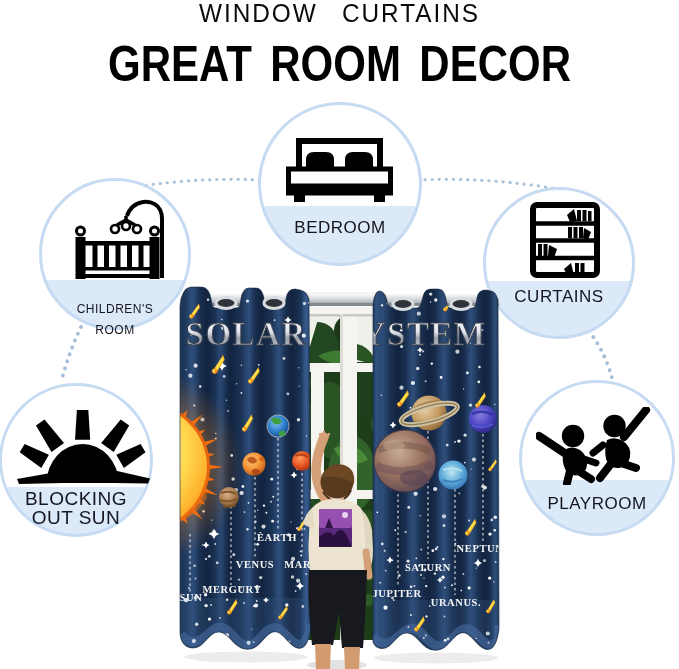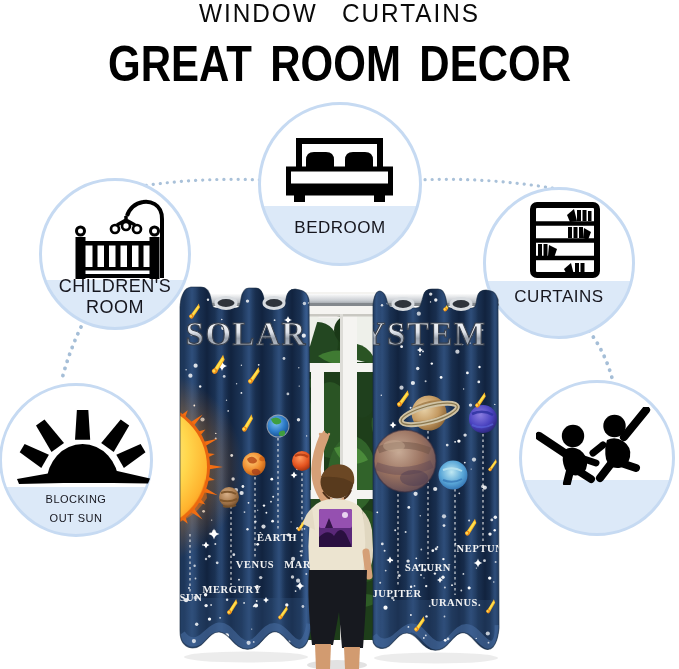--- a/index.html
+++ b/index.html
@@ -57,21 +57,21 @@
 <rect x="9" y="70" width="67" height="3.5" fill="#000"></rect>
 <rect x="9" y="77" width="67" height="4" fill="#000"></rect>
 <g fill="#000">
 <rect x="17.5" y="48" width="5" height="22"></rect>
 <rect x="29" y="48" width="5" height="22"></rect>
 <rect x="40.5" y="48" width="5" height="22"></rect>
 <rect x="52" y="48" width="5" height="22"></rect>
 <rect x="63.5" y="48" width="5" height="22"></rect>
 </g>
 </svg>
-<div class="clab" style="top:95px;font-size:18px;line-height:21px">CHILDREN'S<br>ROOM</div>
+<div class="clab" style="top:118px;font-size:12px;line-height:21px">CHILDREN'S<br>ROOM</div>
 </div>
 
 <div class="circ" style="left:483px;top:187px;width:152px;height:152px;background:linear-gradient(#ffffff 62%, #dce9f8 62%)">
 
 <svg class="abs" style="left:44px;top:12px" width="70" height="76" viewBox="0 0 70 76">
 <rect x="3" y="3" width="64" height="70" rx="4" fill="none" stroke="#000" stroke-width="6"></rect>
 <g stroke="#000" stroke-width="4.5">
 <line x1="5" y1="21.5" x2="65" y2="21.5"></line>
 <line x1="5" y1="38.5" x2="65" y2="38.5"></line>
 <line x1="5" y1="56" x2="65" y2="56"></line>
@@ -101,41 +101,42 @@
 <svg class="abs" style="left:14px;top:24px" width="136" height="80" viewBox="0 0 136 80">
 <path d="M 30.6,73 A 36 39 0 0 1 102.6,73 Z" fill="#000"></path>
 <path d="M 74.2,29.7 L 72.0,-4.8 L 61.2,-4.8 L 59.0,29.7 Z" fill="#000"></path>
       <path d="M 48.0,33.1 L 28.5,9.6 L 20.0,15.5 L 35.5,41.9 Z" fill="#000"></path>
       <path d="M 97.7,41.9 L 113.2,15.5 L 104.7,9.6 L 85.2,33.1 Z" fill="#000"></path>
       <path d="M 32.9,44.7 L 8.6,33.9 L 3.7,42.3 L 25.3,58.0 Z" fill="#000"></path>
       <path d="M 107.9,58.0 L 129.5,42.3 L 124.6,33.9 L 100.3,44.7 Z" fill="#000"></path>
 <path d="M 1,69 L 46,61 L 47.5,73 L 3,74 Z" fill="#000"></path>
 <path d="M 134,68.5 L 99,60.5 L 97.5,73 L 132,73.5 Z" fill="#000"></path>
 </svg>
-<div class="clab" style="top:104px;font-size:11px;line-height:18.5px">BLOCKING<br>OUT SUN</div>
+<div class="clab" style="top:104px;font-size:19px;line-height:18.5px">BLOCKING<br>OUT SUN</div>
 </div>
 
 <div class="circ" style="left:519px;top:380px;width:156px;height:156px;background:linear-gradient(#ffffff 65%, #dce9f8 65%)">
 
 <svg class="abs" style="left:14px;top:24px" width="115" height="78" viewBox="0 0 115 78">
 <g fill="#000" stroke="none">
 <circle cx="37" cy="29" r="11.2"></circle>
 <path d="M 30,47 L 3,29" stroke="#000" stroke-width="8.2" stroke-linecap="round"></path>
 <path d="M 28,43 Q 36,38 44,43 Q 52,49 51,58 Q 50,66 43,68 Q 34,70 29,62 Q 25,53 28,43 Z"></path>
 <path d="M 45,51 L 60,56" stroke="#000" stroke-width="7" stroke-linecap="round"></path>
 <path d="M 34,64 L 31,76" stroke="#000" stroke-width="8" stroke-linecap="round"></path>
 <path d="M 44,65 L 55,72" stroke="#000" stroke-width="8" stroke-linecap="round"></path>
 <circle cx="78.5" cy="19" r="11.2"></circle>
 <path d="M 88,30 L 110,3" stroke="#000" stroke-width="8.2" stroke-linecap="round"></path>
 <path d="M 67,38 L 57,46" stroke="#000" stroke-width="7" stroke-linecap="round"></path>
 <path d="M 71,33 Q 79,29 87,34 Q 96,40 94,50 Q 92,60 83,61 Q 73,62 70,52 Q 68,42 71,33 Z"></path>
 <path d="M 74,58 L 64,71" stroke="#000" stroke-width="8" stroke-linecap="round"></path>
 <path d="M 88,57 L 100,61" stroke="#000" stroke-width="8" stroke-linecap="round"></path>
 </g>
 </svg>
+<div class="clab" style="top:111px;font-size:17px">PLAYROOM</div>
 </div>
 
 <svg class="abs" style="left:0;top:0" width="679" height="669" viewBox="0 0 679 669">
 <defs>
 <radialGradient id="sunG" cx="35%" cy="38%" r="75%">
  <stop offset="0%" stop-color="#fffbe0"></stop>
         <stop offset="35%" stop-color="#fff0a0"></stop>
  <stop offset="65%" stop-color="#ffd84e"></stop>
         <stop offset="88%" stop-color="#ffb32e"></stop>
  <stop offset="100%" stop-color="#f58f18"></stop>

